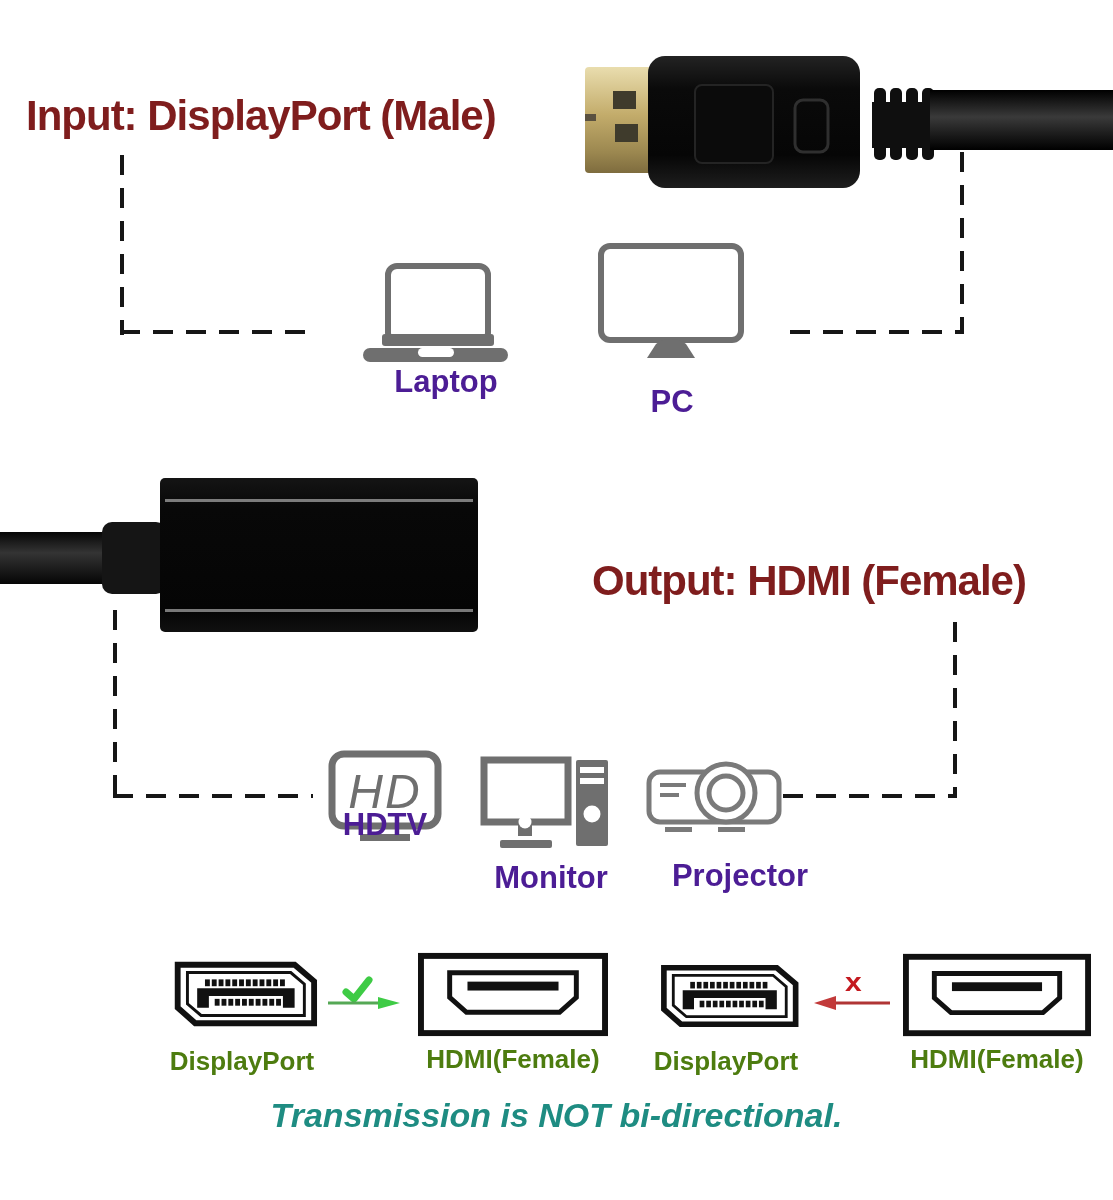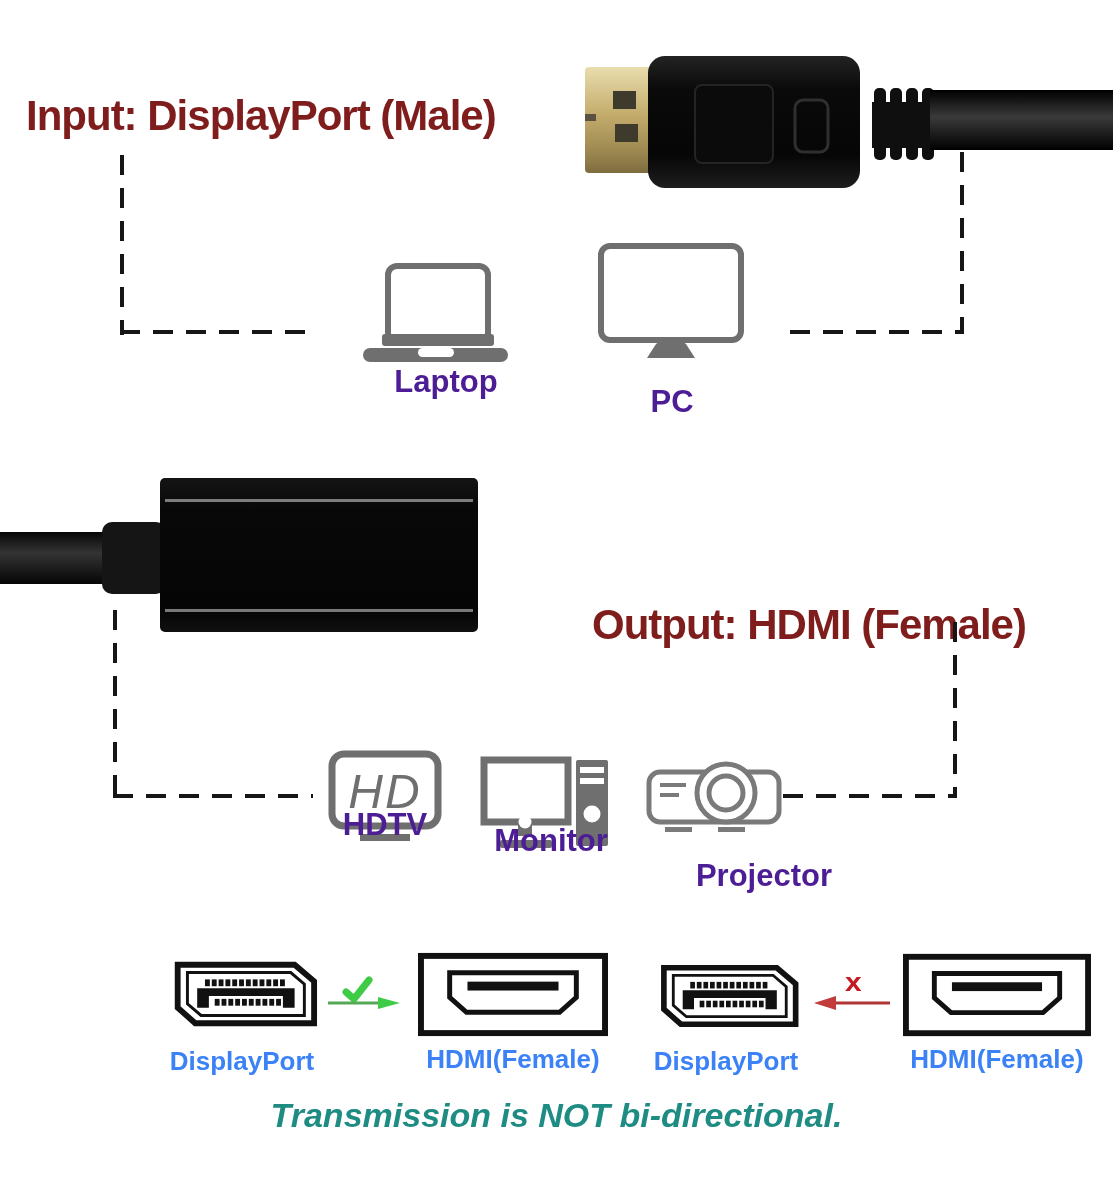--- a/index.html
+++ b/index.html
@@ -3,21 +3,21 @@
 <meta charset="utf-8">
 <style>
   html,body{margin:0;padding:0;background:#ffffff;}
   #canvas{
     position:relative;width:1113px;height:1200px;background:#ffffff;overflow:hidden;
     font-family:"Liberation Sans", sans-serif;
   }
   .abs{position:absolute;}
   .title{font-weight:bold;color:#7f1d1d;font-size:42px;letter-spacing:-1px;white-space:nowrap;}
   .dev-label{font-weight:bold;color:#4c1d95;font-size:31px;white-space:nowrap;transform:translateX(-50%);}
-  .conn-label{font-weight:bold;color:#3b82f6;font-size:26px;white-space:nowrap;transform:translateX(-50%);}
+  .conn-label{font-weight:bold;color:#4d7c0f;font-size:26px;white-space:nowrap;transform:translateX(-50%);}
   .teal{color:#1E8C82;font-style:italic;font-weight:bold;}
   .notice-label{font-size:41px;}
   .footer-text{font-size:34px;width:1113px;text-align:center;}
   .dash-v{width:4px;background:repeating-linear-gradient(to bottom,#161616 0 20px,transparent 20px 33px);}
   .dash-h{height:4px;background:repeating-linear-gradient(to right,#161616 0 20px,transparent 20px 33px);}
   .x-mark{color:#C41A20;font-weight:bold;font-size:30px;transform:scaleY(0.85);}
 </style>
 </head>
 <body>
 
@@ -95,21 +95,21 @@
           <stop offset="1" stop-color="#101010"></stop>
       </linearGradient>
     </defs>
     <rect x="0" y="74" width="122" height="52" fill="url(#cableG2)"></rect>
     <rect x="102" y="64" width="64" height="72" rx="10" fill="#151515"></rect>
     <rect x="160" y="20" width="318" height="154" rx="5" fill="url(#housingG)"></rect>
     <rect x="165" y="41" width="308" height="3" fill="#909090" opacity="0.85"></rect>
     <rect x="165" y="151" width="308" height="3" fill="#A0A0A0" opacity="0.75"></rect>
   </svg>
 
-  <div class="abs title" style="left:592px;top:557px;margin-top:44px;">Output: HDMI (Female)</div>
+  <div class="abs title" style="left:592px;top:557px;">Output: HDMI (Female)</div>
 
   <div class="abs dash-v" style="left:113px;top:610px;height:188px;"></div>
   <div class="abs dash-h" style="left:113px;top:794px;width:200px;"></div>
   <div class="abs dash-v" style="left:953px;top:622px;height:176px;"></div>
   <div class="abs dash-h" style="left:783px;top:794px;width:174px;"></div>
 
   <svg class="abs" style="left:326px;top:748px;" width="118" height="95" viewBox="0 0 118 95">
     <rect x="6" y="6" width="106" height="72" rx="12" fill="#fff" stroke="#6F6F6F" stroke-width="7"></rect>
     <text x="59" y="60" text-anchor="middle" font-family="Liberation Sans, sans-serif" font-style="italic" font-size="48" fill="#6F6F6F" letter-spacing="2">HD</text>
     <rect x="34" y="86" width="50" height="7" fill="#6F6F6F"></rect>
@@ -119,32 +119,32 @@
   <svg class="abs" style="left:480px;top:756px;" width="130" height="100" viewBox="0 0 130 100">
     <rect x="4" y="4" width="84" height="62" fill="#fff" stroke="#6F6F6F" stroke-width="7"></rect>
     <rect x="38" y="66" width="14" height="14" fill="#6F6F6F"></rect>
     <circle cx="45" cy="66" r="6.5" fill="#fff"></circle>
     <rect x="20" y="84" width="52" height="8" rx="2" fill="#6F6F6F"></rect>
     <rect x="96" y="4" width="32" height="86" rx="2" fill="#6F6F6F"></rect>
     <rect x="100" y="11" width="24" height="6" fill="#fff"></rect>
     <rect x="100" y="22" width="24" height="6" fill="#fff"></rect>
     <circle cx="112" cy="58" r="8.5" fill="#fff"></circle>
   </svg>
-  <div class="abs dev-label" style="left:551px;top:823px;">Monitor</div>
+  <div class="abs dev-label" style="left:551px;top:860px;">Monitor</div>
 
   <svg class="abs" style="left:645px;top:752px;" width="140" height="92" viewBox="0 0 140 92">
     <rect x="4" y="20" width="130" height="50" rx="11" fill="#fff" stroke="#7A7A7A" stroke-width="5"></rect>
     <rect x="15" y="31" width="26" height="4" fill="#7A7A7A"></rect>
     <rect x="15" y="41" width="19" height="4" fill="#7A7A7A"></rect>
     <circle cx="81" cy="41" r="29" fill="#fff" stroke="#7A7A7A" stroke-width="5"></circle>
     <circle cx="81" cy="41" r="17" fill="#fff" stroke="#7A7A7A" stroke-width="5"></circle>
     <rect x="20" y="75" width="27" height="5" fill="#7A7A7A"></rect>
     <rect x="73" y="75" width="27" height="5" fill="#7A7A7A"></rect>
   </svg>
-  <div class="abs dev-label" style="left:764px;top:858px;">Projector</div>
+  <div class="abs dev-label" style="left:740px;top:858px;">Projector</div>
 
 
   <svg class="abs" style="left:166px;top:960px;" width="152" height="68" viewBox="0 0 156 68">
     <polygon points="12,4 132,4 152,21 152,64 30,64 12,48" fill="#fff" stroke="#111" stroke-width="6"></polygon>
     <polygon points="22,12 128,12 142,24 142,56 36,56 22,44" fill="#fff" stroke="#111" stroke-width="3"></polygon>
     <g fill="#111">
       <rect x="40" y="19" width="5" height="7"></rect>
         <rect x="47" y="19" width="5" height="7"></rect>
         <rect x="54" y="19" width="5" height="7"></rect>
         <rect x="61" y="19" width="5" height="7"></rect>

